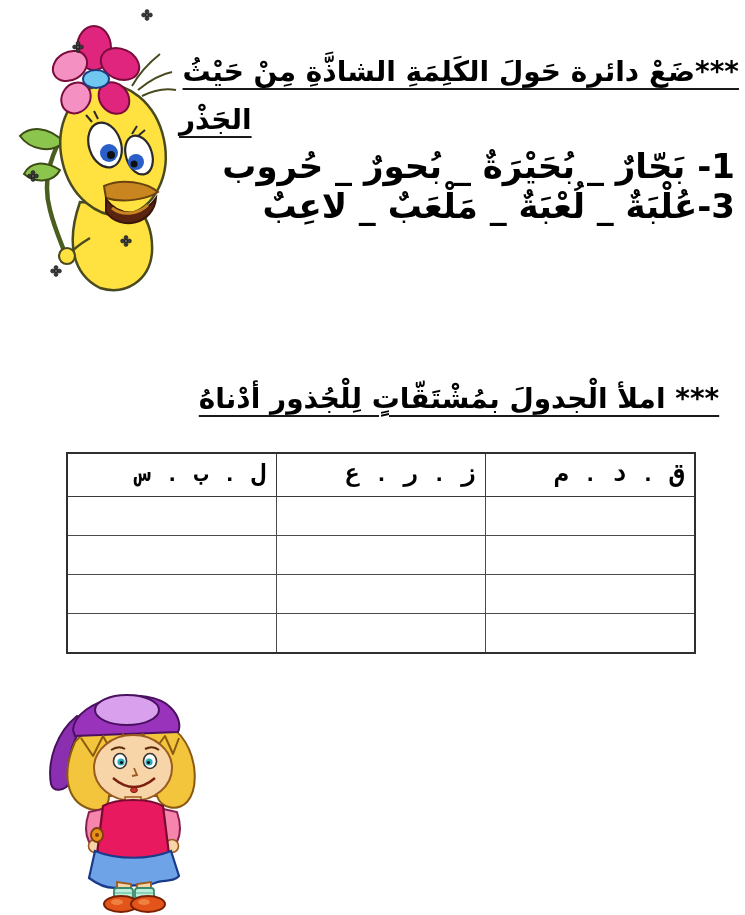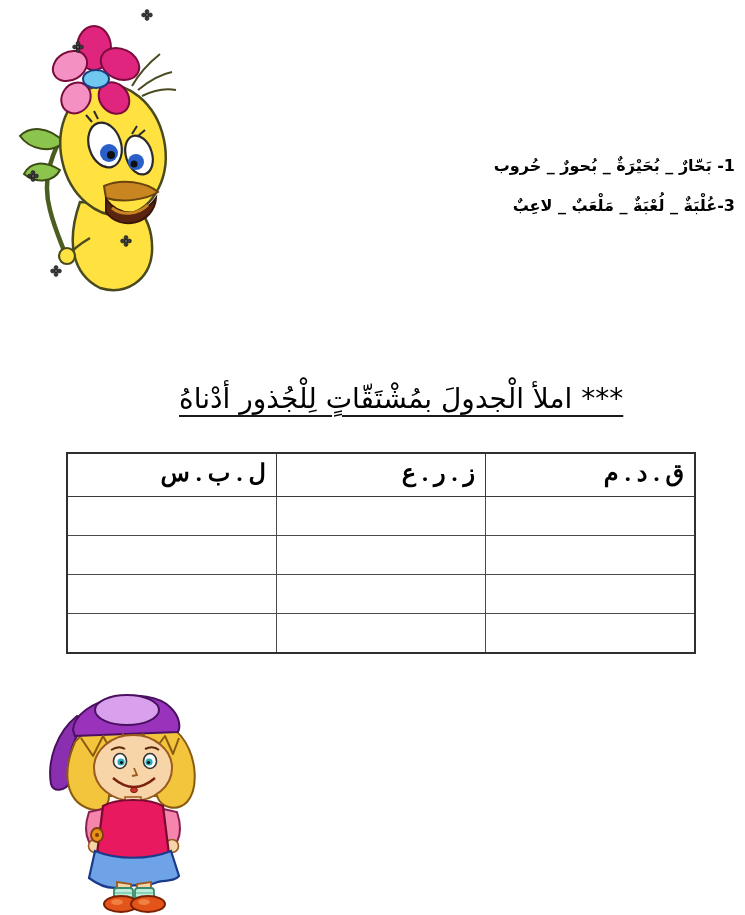--- a/index.html
+++ b/index.html
@@ -22,38 +22,38 @@
     text-decoration:underline;
     text-decoration-thickness:2px;
     text-underline-offset:7px;
     text-decoration-color:#1a1a1a;
   }
   .wordlist{
     position:absolute;top:146px;right:10px;width:560px;
     direction:rtl;text-align:right;font-weight:700;
   }
   .wordlist .row{
-    font-size:16px;line-height:40px;white-space:nowrap;
+    font-size:34px;line-height:40px;white-space:nowrap;
   }
   
   .ex2{
     position:absolute;top:376px;right:6px;width:560px;
-    direction:rtl;text-align:left;font-weight:400;
+    direction:rtl;text-align:center;font-weight:700;
   }
   .ex2 .t{display:inline-block;font-size:28px;line-height:46px;white-space:nowrap;}
   
   table.roots{
     position:absolute;top:452px;left:66px;width:630px;
     border-collapse:collapse;direction:rtl;table-layout:fixed;
     border:2px solid #2f2f2f;
   }
   table.roots th{
     height:38px;border:1.5px solid #3a3a3a;
     font-size:24px;font-weight:700;text-align:right;padding:0 10px 4px 0;
-    font-family:Liberation Serif, serif;
+    font-family:Liberation Mono, monospace;
   }
   table.roots td{
     height:36px;border:1.5px solid #4a4a4a;background:#ffffff;
   }
   
   .tweety{position:absolute;left:8px;top:2px;width:182px;height:290px;}
   .girl{position:absolute;left:45px;top:682px;width:162px;height:232px;}
 </style>
 </head>
 <body>
@@ -143,20 +143,24 @@
           <circle r="2"></circle>
           <circle cx="3.4" r="2"></circle>
           <circle cx="-3.4" r="2"></circle>
           <circle cy="3.4" r="2"></circle>
           <circle cy="-3.4" r="2"></circle>
           <circle r="1.2" fill="#999"></circle>
         </g>
     </g>
   </svg>
 
+  <div class="ex1">
+    <span class="line1"><span class="u">***ضَعْ دائرة حَولَ الكَلِمَةِ الشاذَّةِ مِنْ حَيْثُ</span></span>
+    <span class="line2"><span class="u">الجَذْر</span></span>
+  </div>
 
   <div class="wordlist">
     <div class="row">1- بَحّارٌ  _  بُحَيْرَةٌ  _  بُحورٌ _ حُروب</div>
     <div class="row">3-عُلْبَةٌ  _  لُعْبَةٌ  _  مَلْعَبٌ _ لاعِبٌ</div>
   </div>
 
   <div class="ex2">
     <span class="t u">*** املأ الْجدولَ بمُشْتَقّاتٍ لِلْجُذور أدْناهُ</span>
   </div>
 

